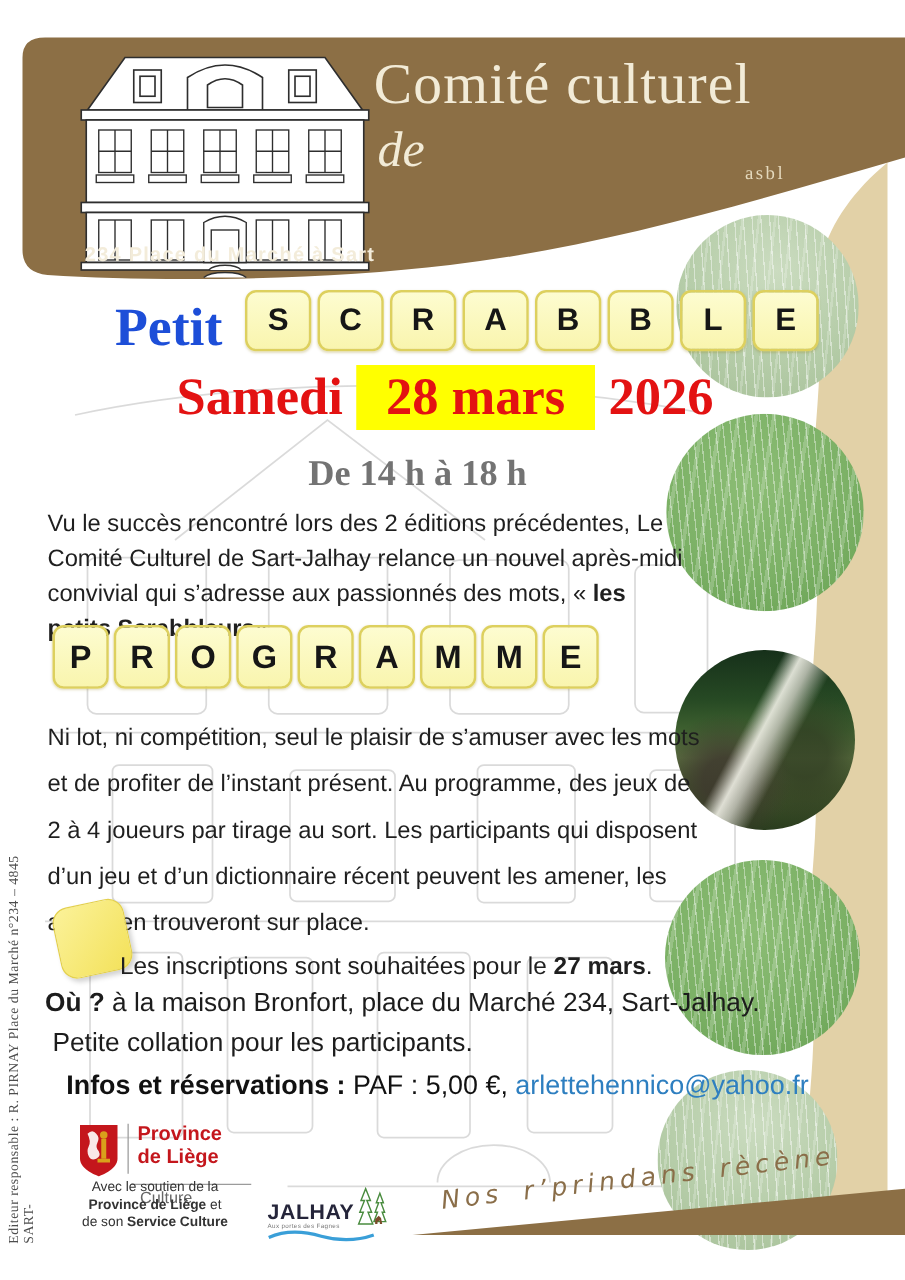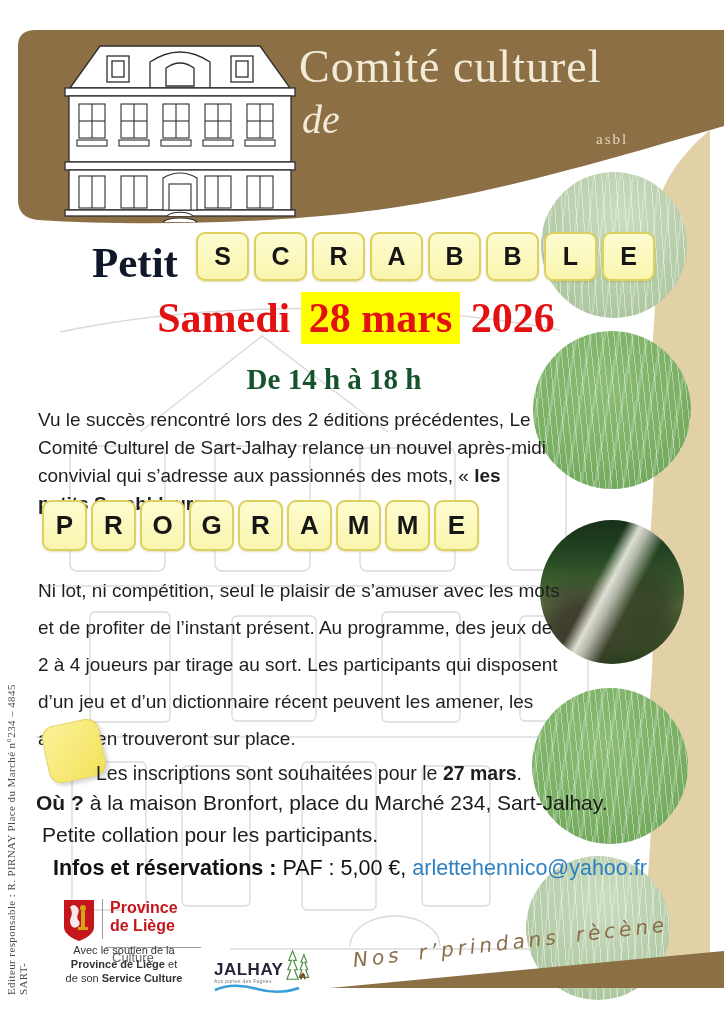--- a/index.html
+++ b/index.html
@@ -41,26 +41,26 @@
   .tile{display:flex;align-items:center;justify-content:center;flex:0 0 auto;
      width:53px;height:49px;margin-right:5px;
      background:linear-gradient(180deg,#fdfcd0,var(--tile-yellow,#f9f5ae));
      border:2px solid var(--tile-border,#ddd05e);border-radius:9px;box-sizing:border-box;
      font:bold 25px "Liberation Sans",sans-serif;color:#161616;
      box-shadow:0 1px 2px rgba(140,120,0,.25);}
   .row-scrabble{left:196px;top:232px;}
   .row-programme{left:42px;top:500px;}
   .row-programme .tile{width:45px;height:51px;font-size:26px;margin-right:4px;}
 
-  .petit{left:92px;top:238px;font:bold 43px "Liberation Serif",serif;color:#0f172a;}
+  .petit{left:92px;top:238px;font:bold 43px "Liberation Serif",serif;color:#1d4ed8;}
   .date-line{left:0;top:294px;width:712px;text-align:center;
      font:bold 42px "Liberation Serif",serif;color:var(--date-red,#e31212);}
-  .date-hl{background:var(--highlight-yellow,#ffff00);padding:3px 8px;}
+  .date-hl{background:var(--highlight-yellow,#ffff00);padding:3px 24px;}
   .time-line{left:0;top:363px;width:668px;text-align:center;
-     font:bold 29px "Liberation Serif",serif;color:#14532d;}
+     font:bold 29px "Liberation Serif",serif;color:#737373;}
 
   .para{color:#1f1f1f;font-size:19px;}
   .p1{left:38px;top:406px;width:516px;line-height:28px;}
   .p2{left:38px;top:572px;width:528px;line-height:37px;}
 
   .blank-tile{left:45px;top:722px;width:56px;height:56px;border-radius:13px;
      background:linear-gradient(135deg,#fbf29a,#f3e159);border:1px solid #e3d04e;
      transform:rotate(-12deg);box-shadow:2px 3px 4px rgba(0,0,0,.18);}
   .inscriptions{left:96px;top:762px;font-size:19.5px;color:#1f1f1f;}
   .where{left:36px;top:791px;font-size:21px;color:#1c1c1c;}
@@ -185,20 +185,21 @@
   <div class="circle medium" style="left:532px;top:688px;width:156px;height:156px;"></div>
   <div class="circle light" style="left:526px;top:856px;width:144px;height:144px;"></div>
 
   <svg class="wedge-svg" width="724" height="1024" viewBox="0 0 724 1024">
     <polygon points="330,988 724,951 724,988" fill="var(--banner-brown,#8c6f45)"></polygon>
   </svg>
 
   <div class="abs content hdr-title1">Comité culturel</div>
   <div class="abs content hdr-de">de</div>
   <div class="abs content hdr-asbl">asbl</div>
+  <div class="abs content hdr-address">234 Place du Marché à Sart</div>
 
   <div class="abs content petit">Petit</div>
   <div class="abs content tile-row row-scrabble">
       <span class="tile">S</span>
       <span class="tile">C</span>
       <span class="tile">R</span>
       <span class="tile">A</span>
       <span class="tile">B</span>
       <span class="tile">B</span>
       <span class="tile">L</span>

